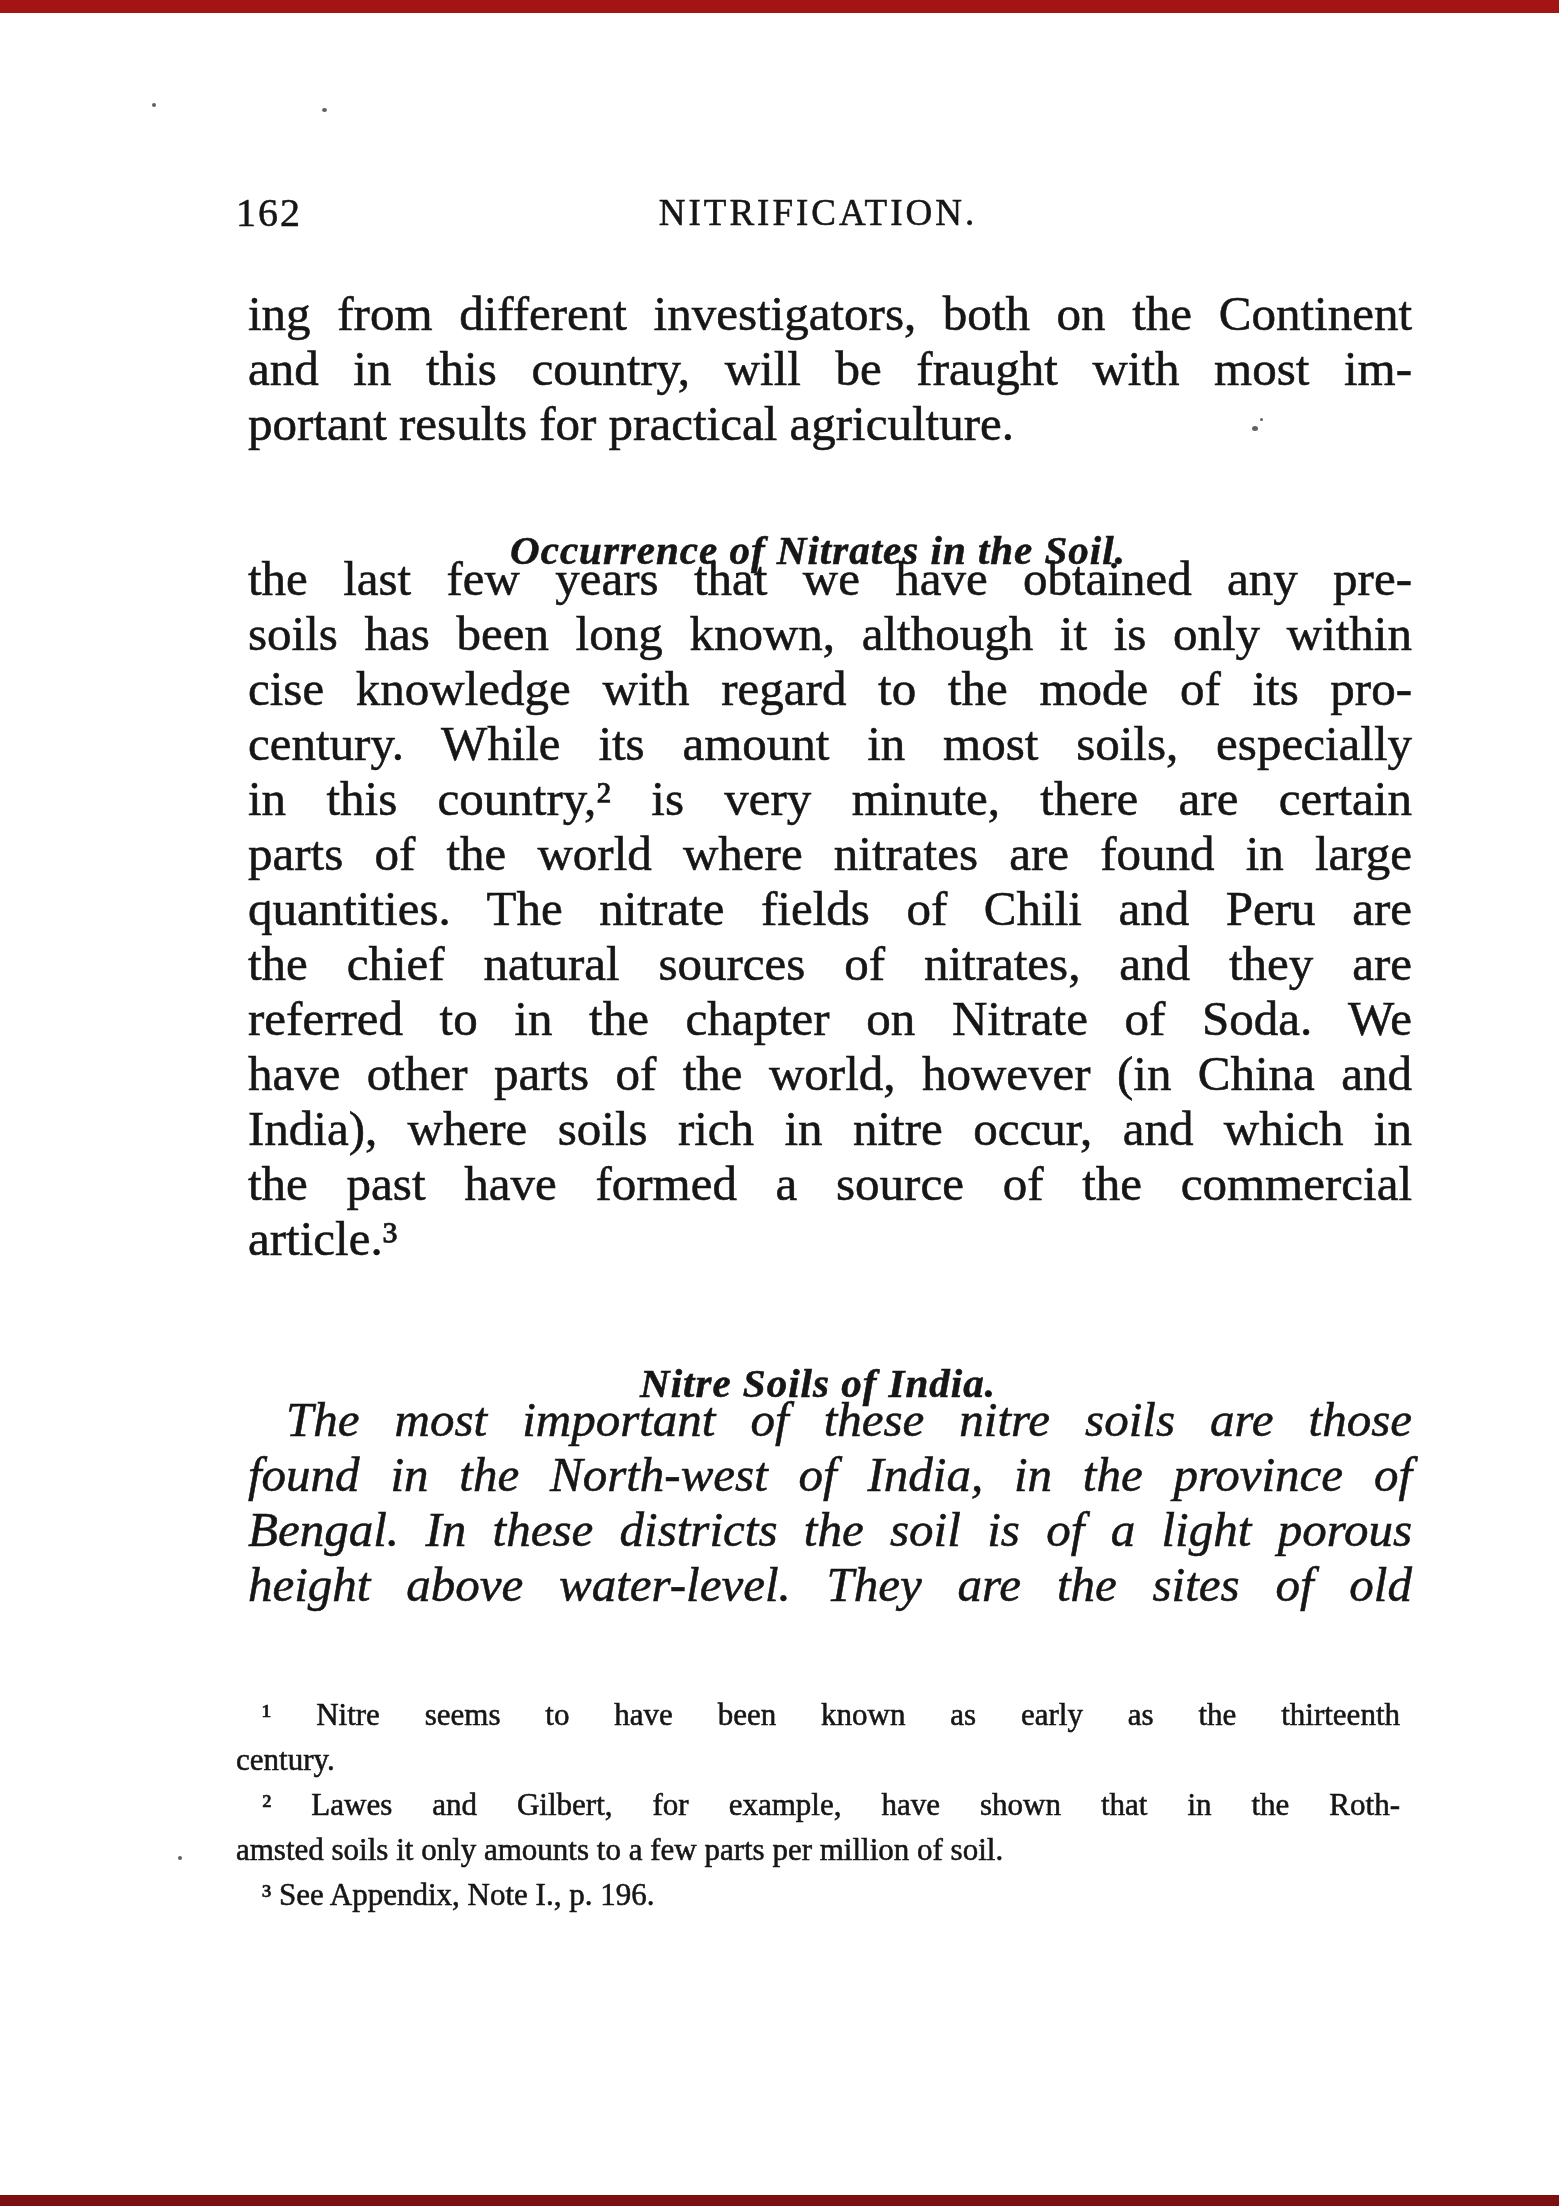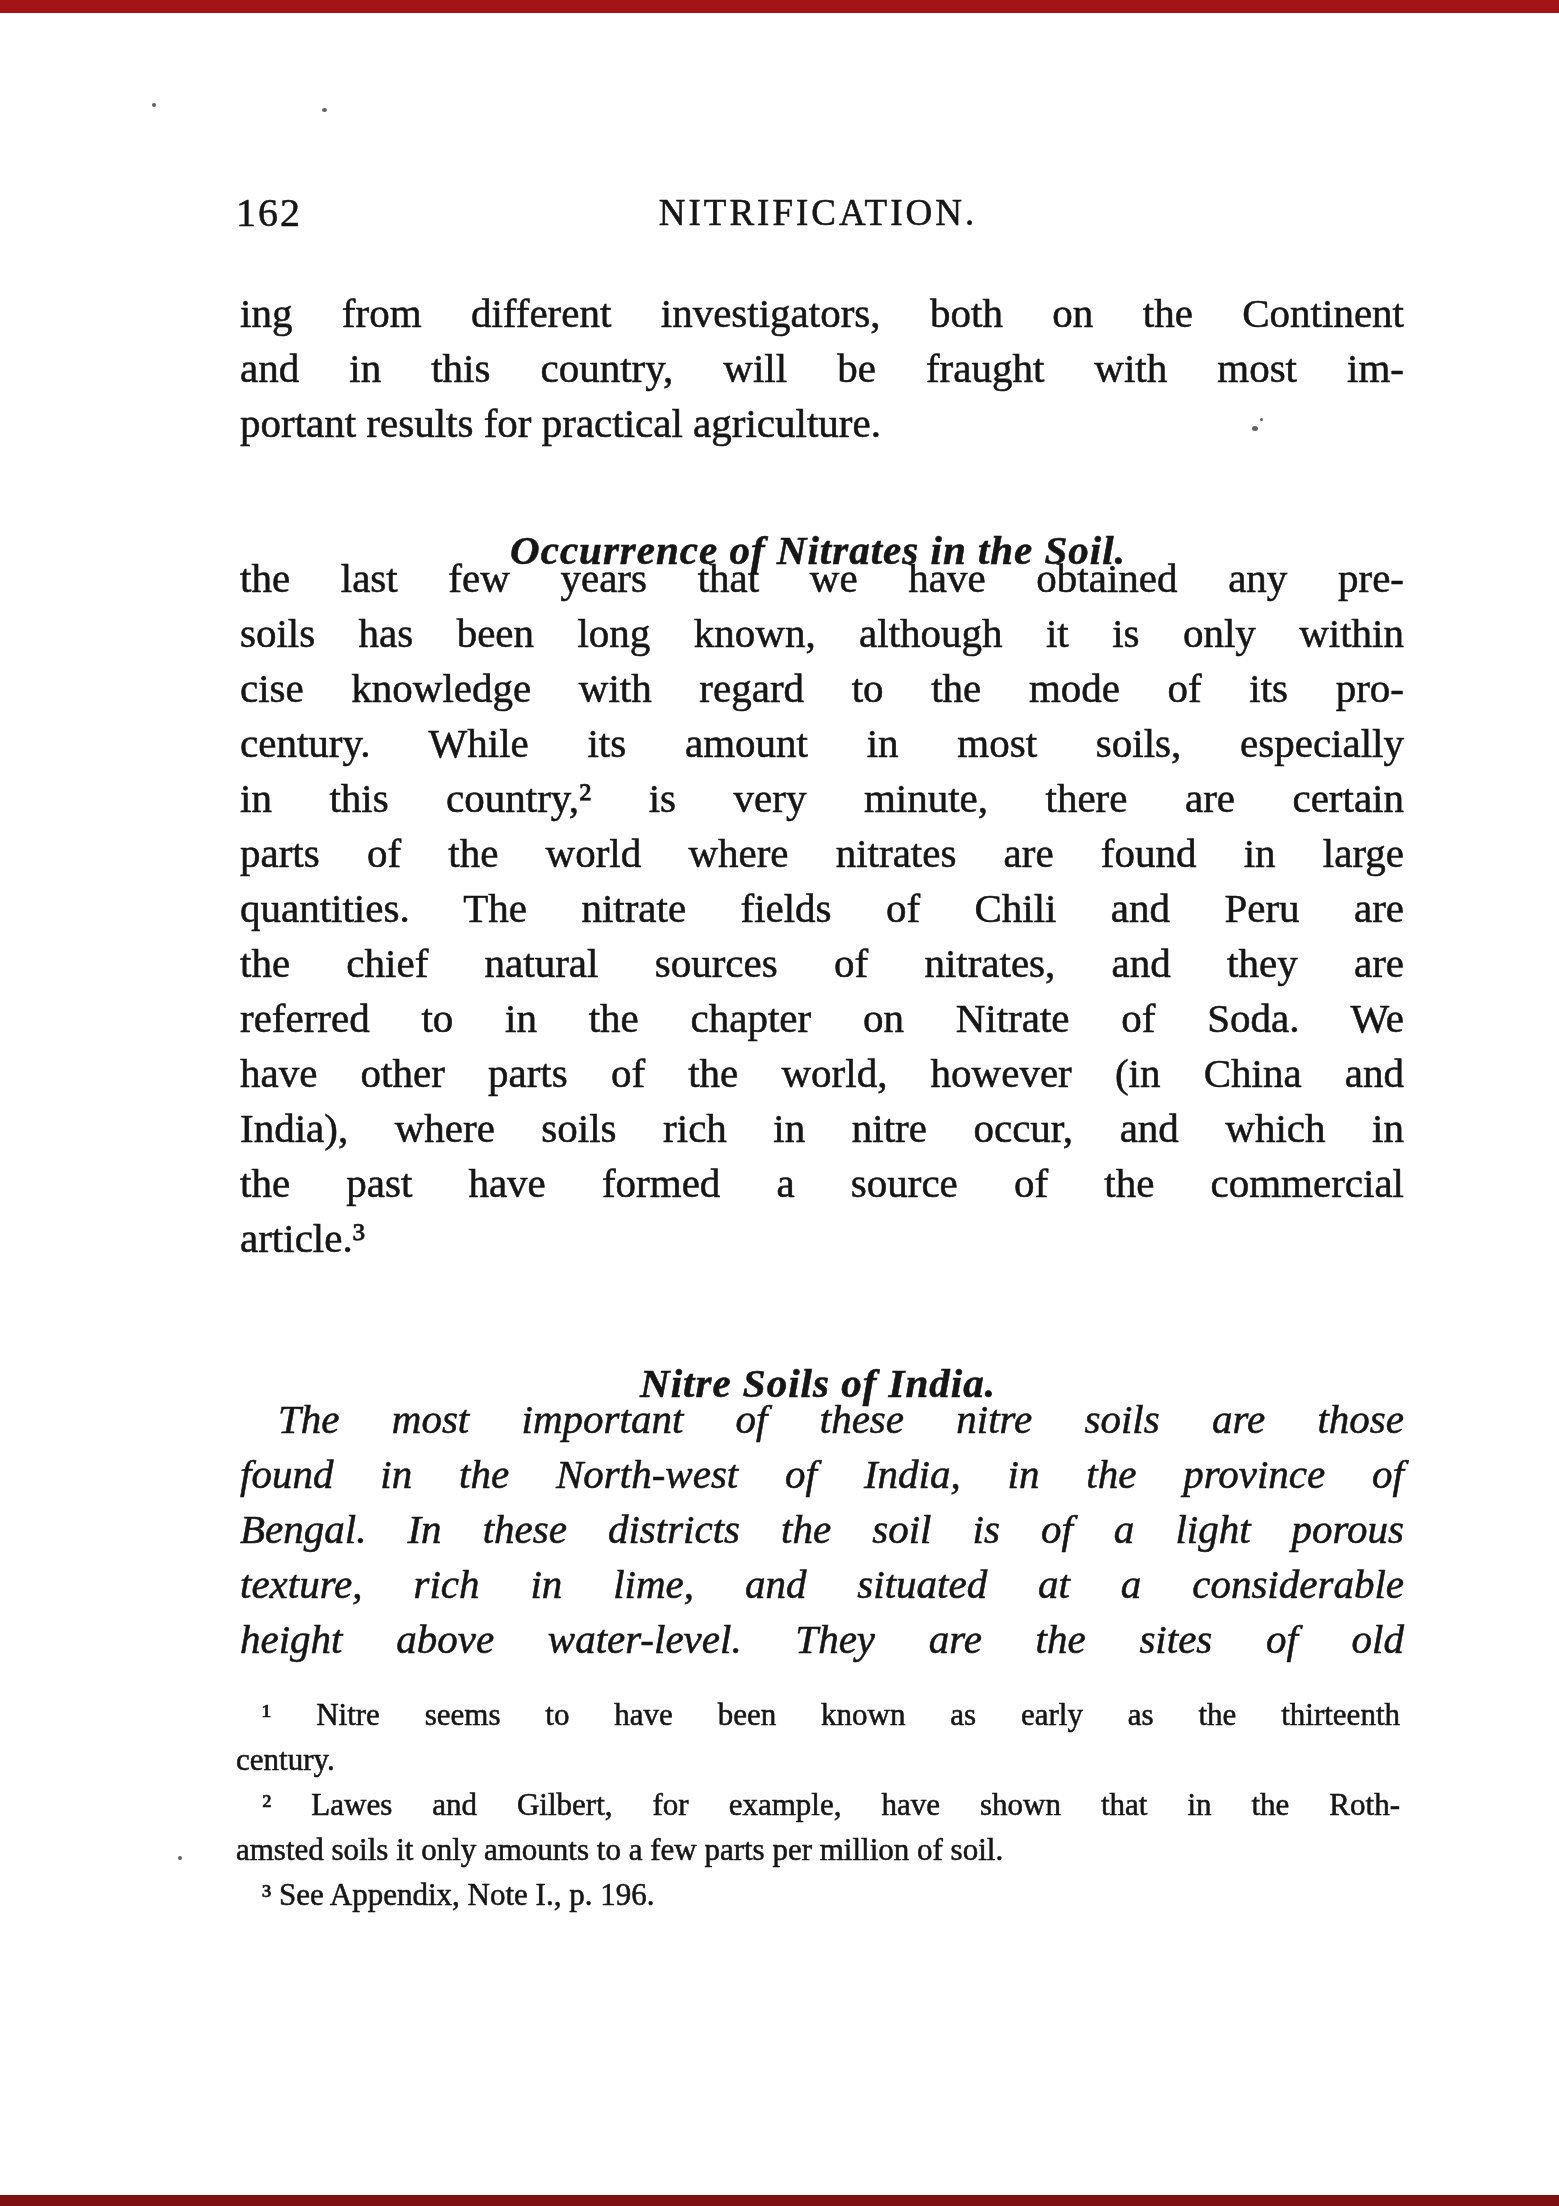--- a/index.html
+++ b/index.html
@@ -51,23 +51,23 @@
   }
   .page-number{
     position:absolute;
     left:0;
     top:0;
     font-size:40px;
     letter-spacing:2px;
   }
   .para{
     position:absolute;
-    left:4px;
+    left:12px;
     width:100%;
-    font-size:41px;
+    font-size:49px;
     line-height:55px;
   }
   .line{
     text-align:justify;
     text-align-last:justify;
     white-space:normal;
   }
   .line.last{text-align-last:left;}
   .line.indent{text-indent:38px;}
   .section-heading{
@@ -140,21 +140,20 @@
       <div class="line">the past have formed a source of the commercial</div>
       <div class="line last">article.³</div>
     </section>
 
     <h2 class="section-heading h-nitre">Nitre Soils of India.</h2>
 
     <section class="para p-nitre">
       <div class="line indent">The most important of these nitre soils are those</div>
       <div class="line">found in the North-west of India, in the province of</div>
       <div class="line">Bengal.  In these districts the soil is of a light porous</div>
-      <div class="line">texture, rich in lime, and situated at a considerable</div>
       <div class="line">height above water-level.  They are the sites of old</div>
     </section>
 
     <section class="footnotes fn-block">
       <div class="line indent">¹ Nitre seems to have been known as early as the thirteenth</div>
       <div class="line last">century.</div>
       <div class="line indent">² Lawes and Gilbert, for example, have shown that in the Roth-</div>
       <div class="line last">amsted soils it only amounts to a few parts per million of soil.</div>
       <div class="line last indent">³ See Appendix, Note I., p. 196.</div>
     </section>

